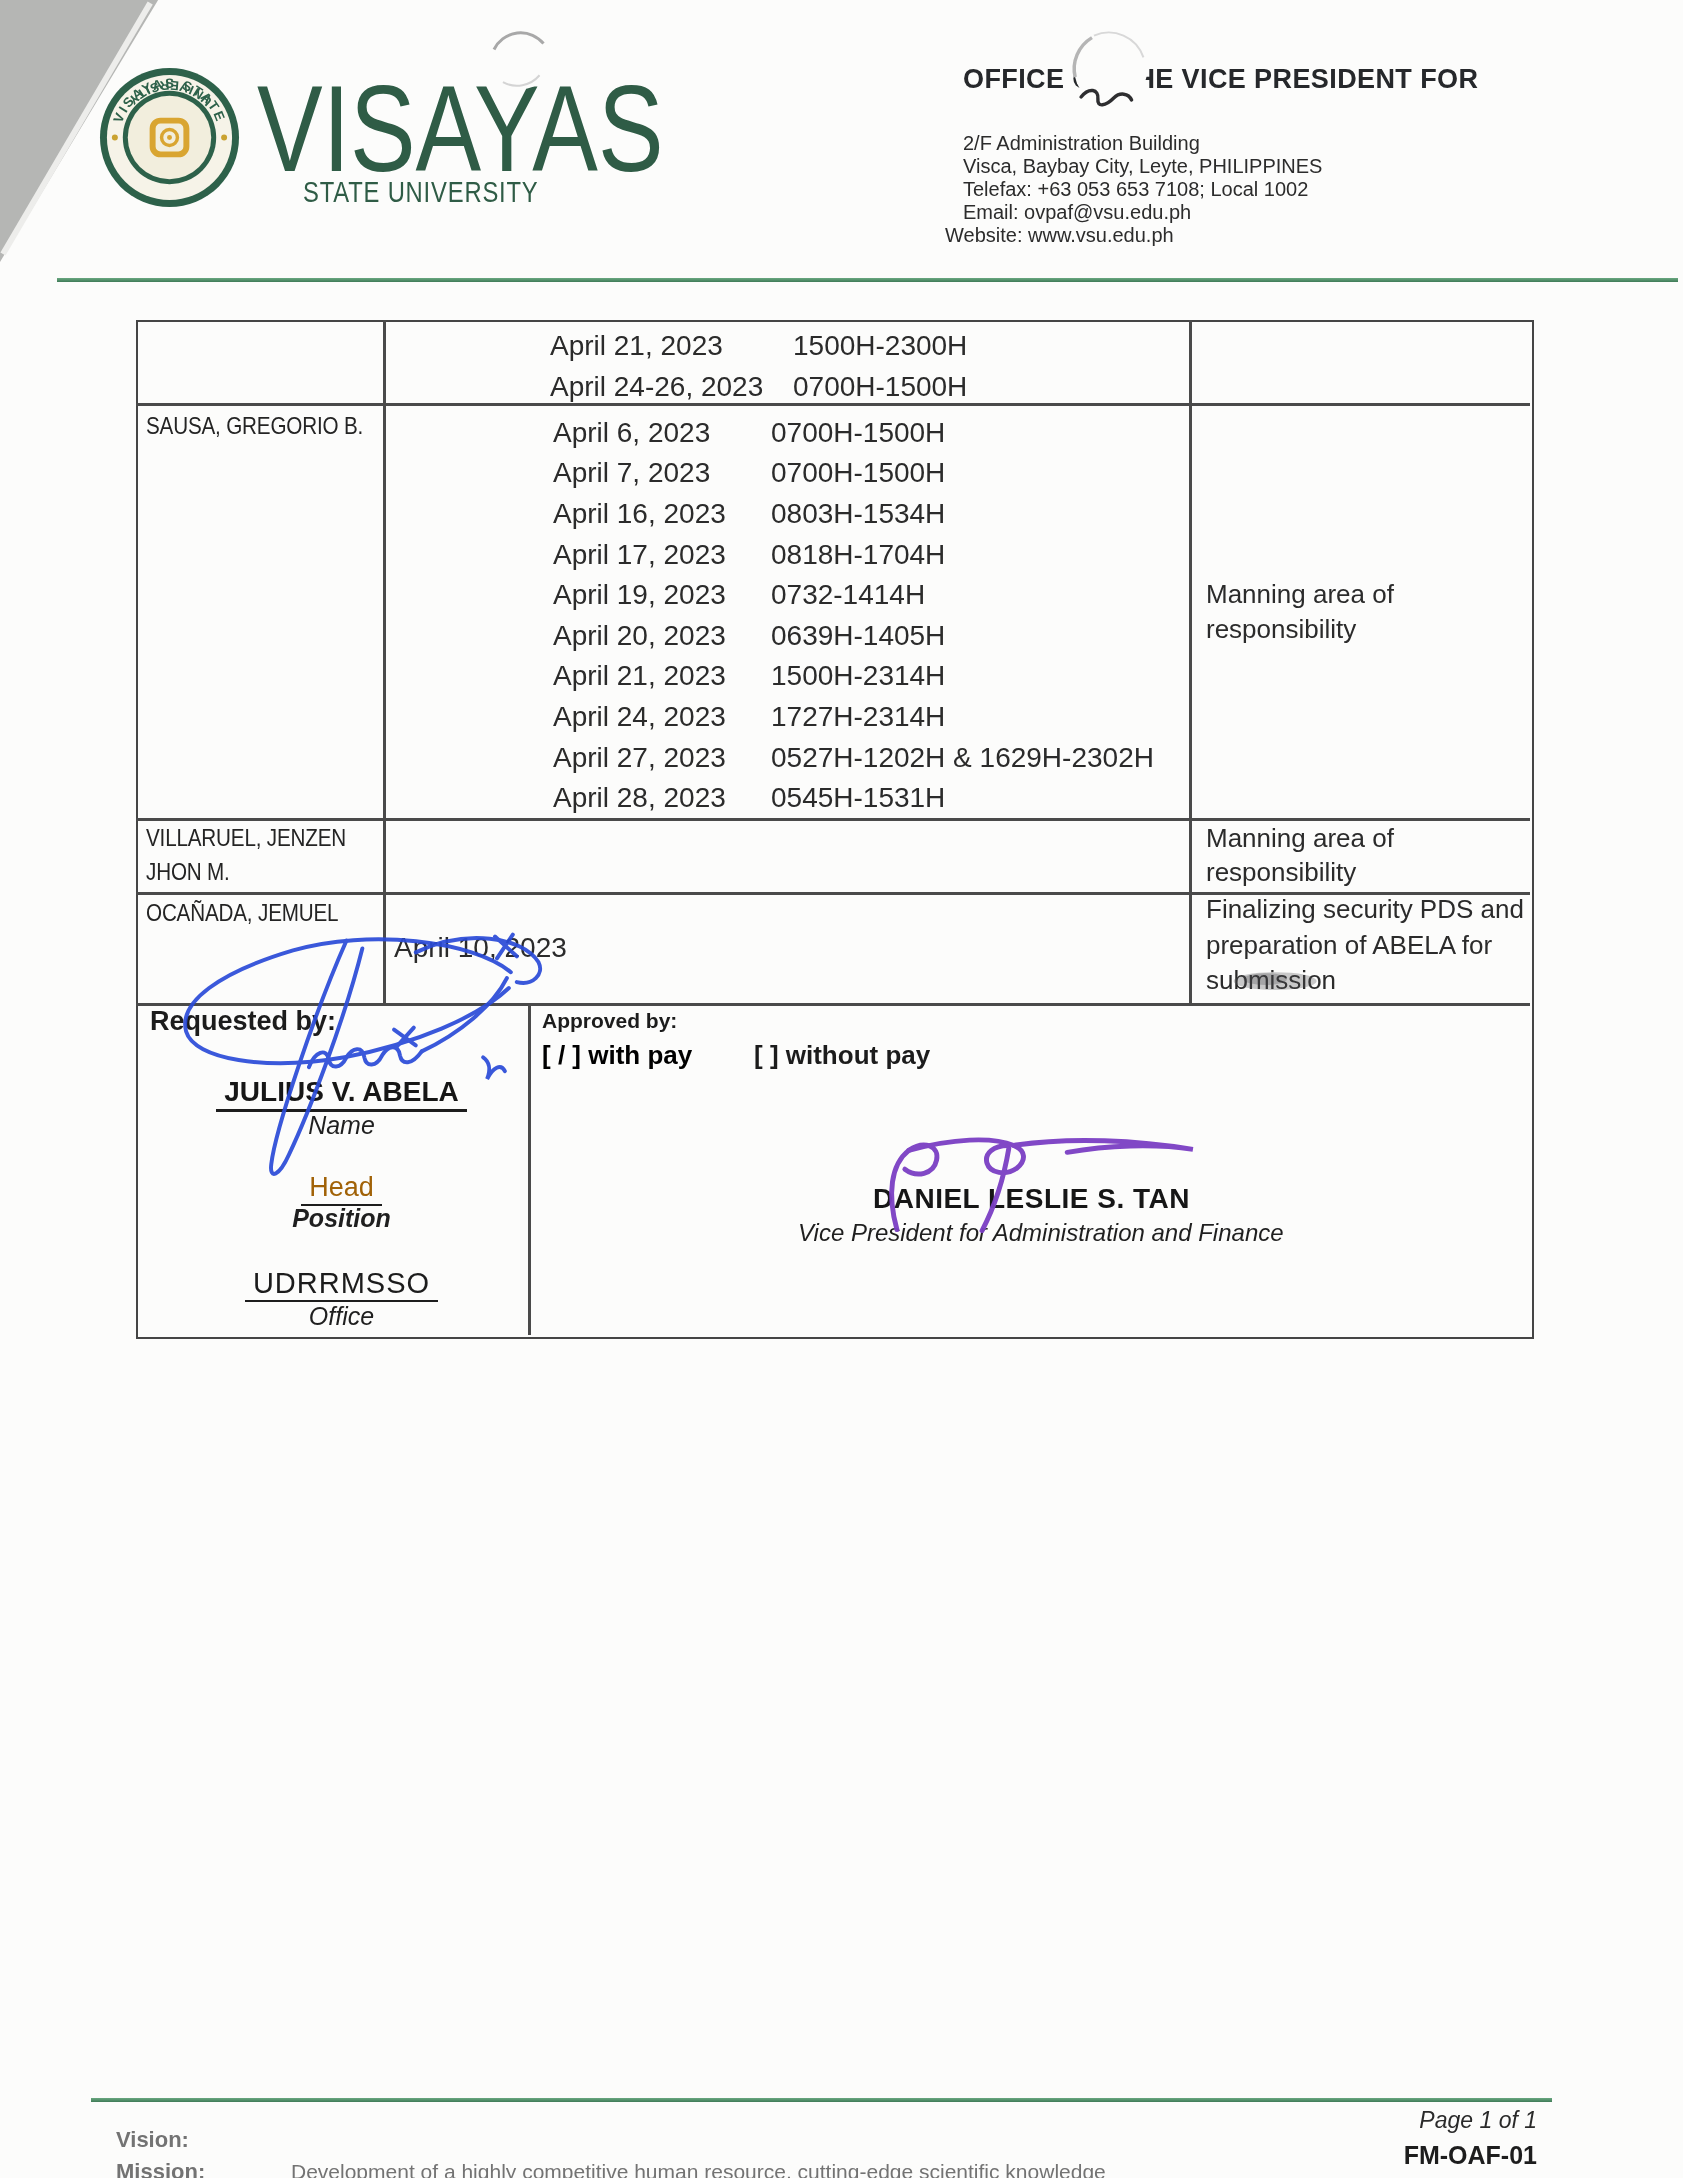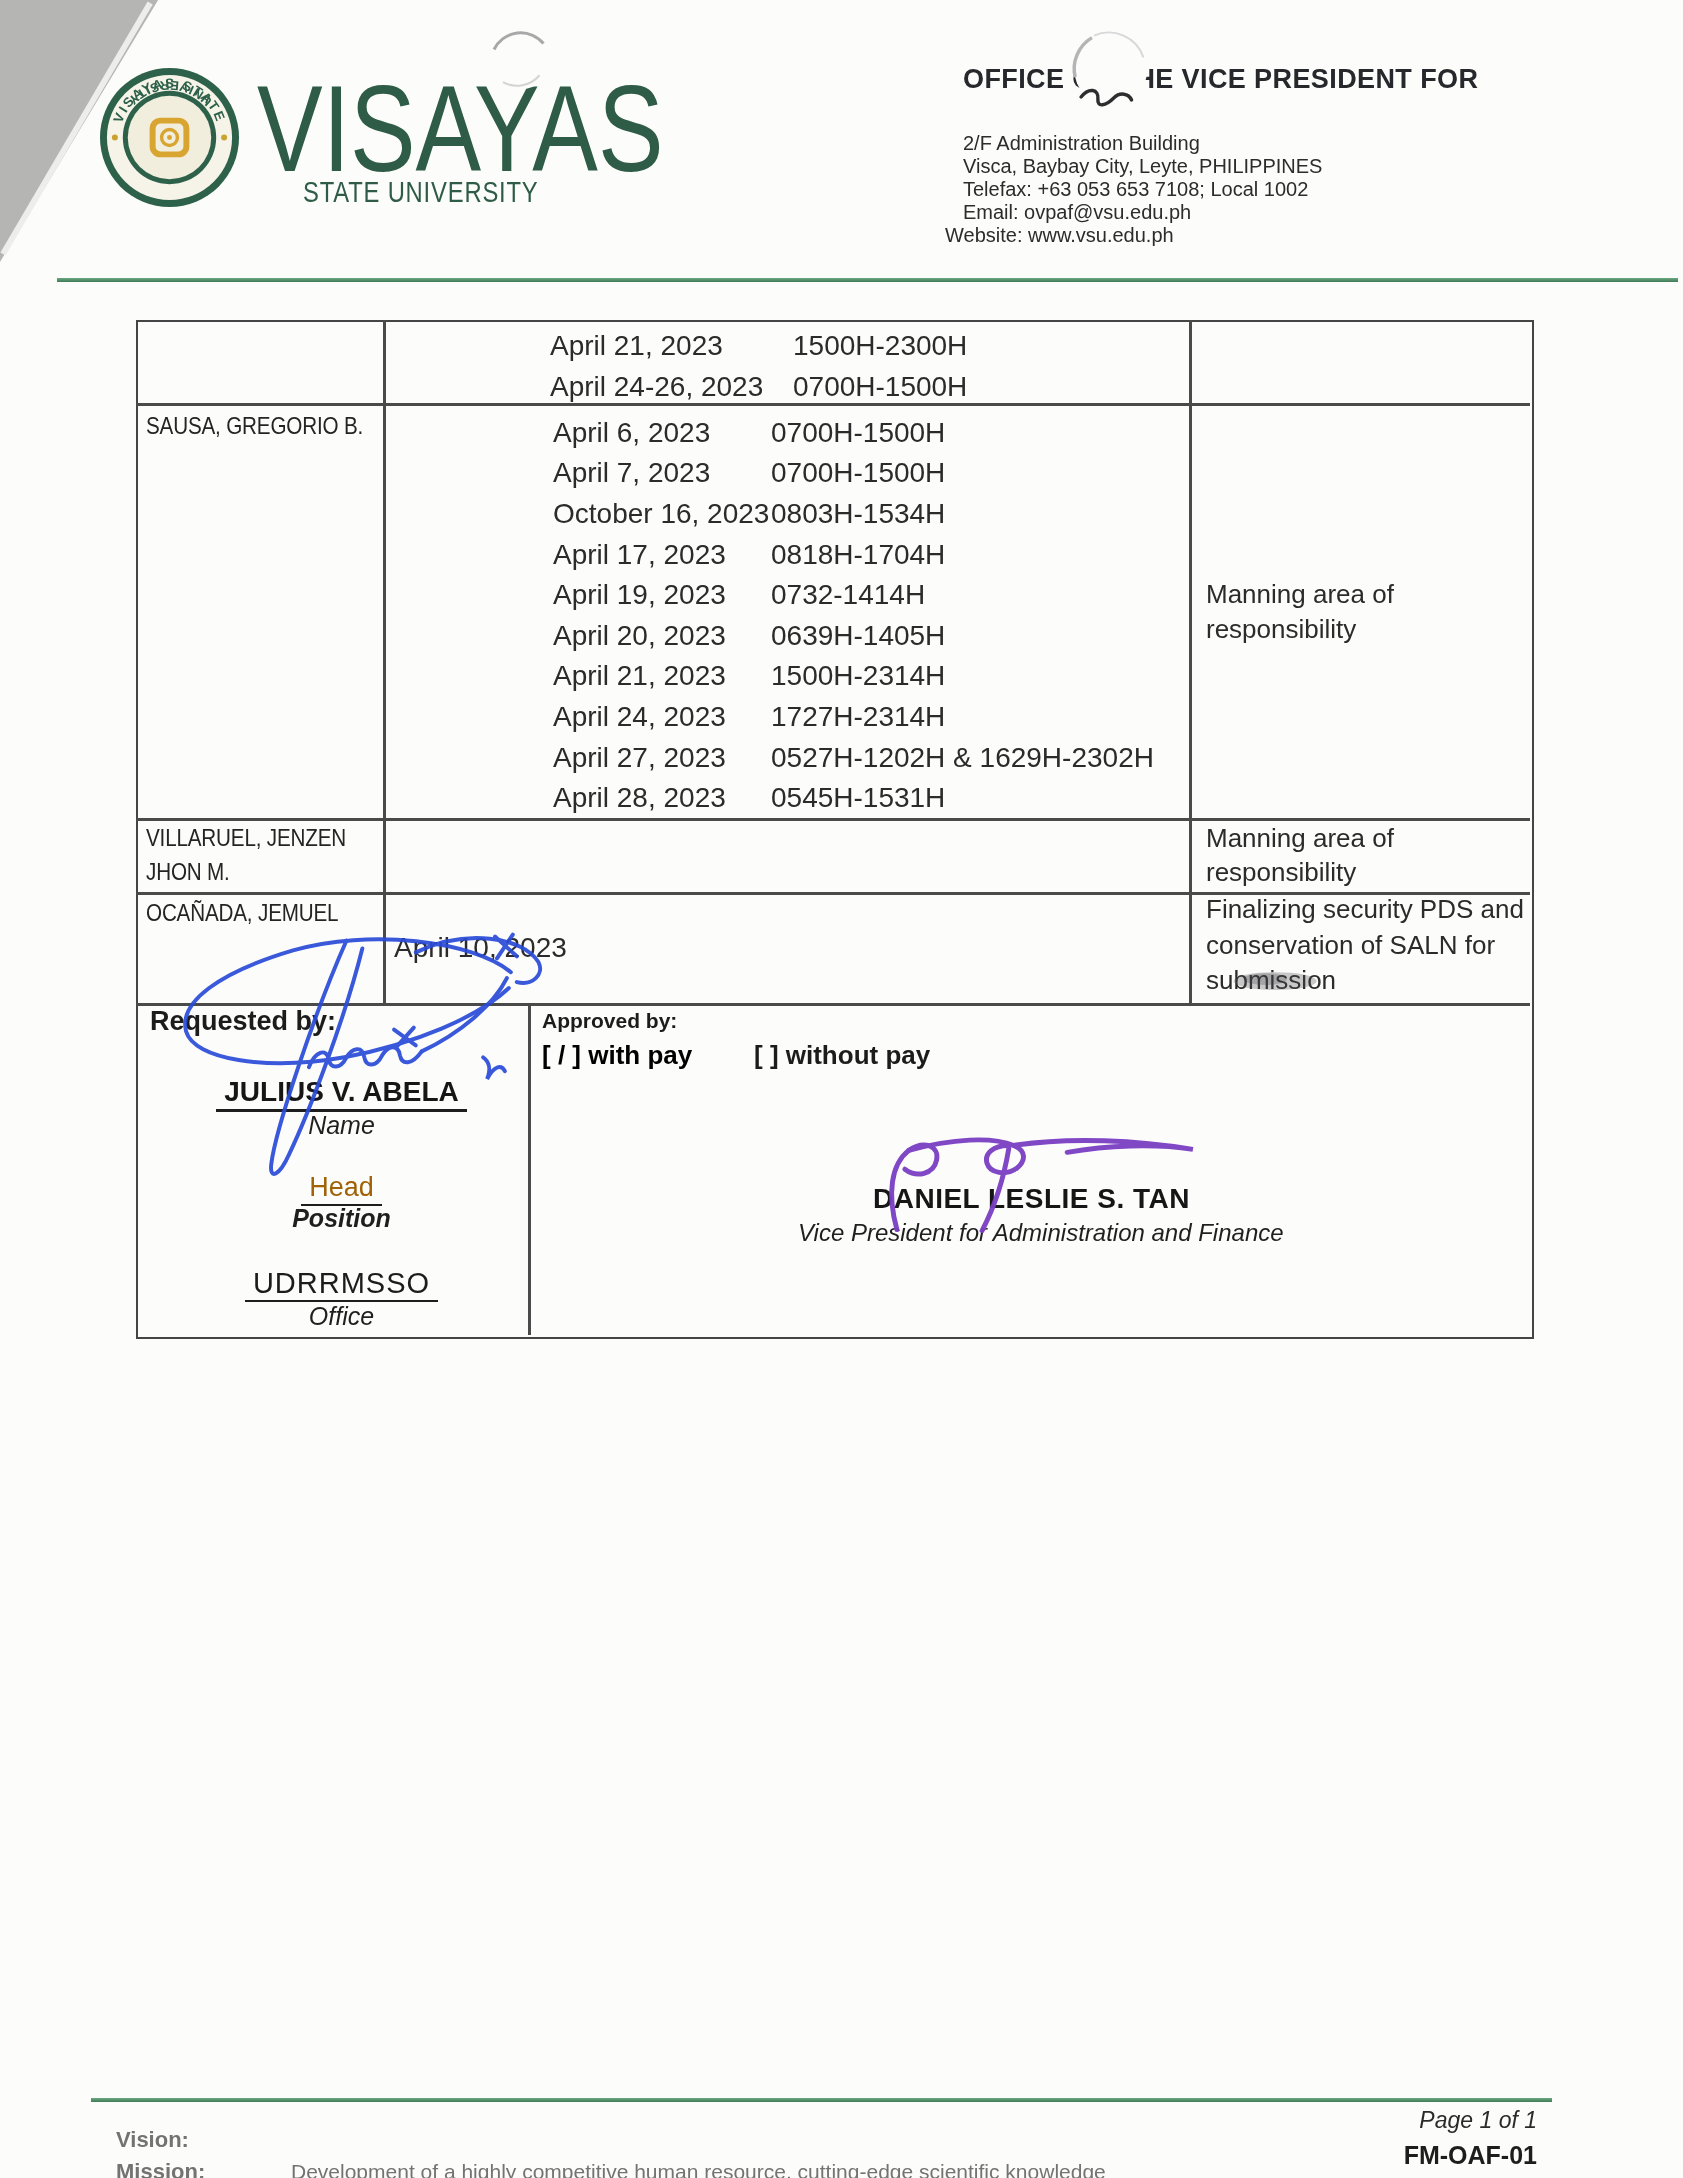--- a/index.html
+++ b/index.html
@@ -81,21 +81,21 @@
   <div class="abs t sched" style="left:550px;top:331px">April 21, 2023</div>
   <div class="abs t sched" style="left:793px;top:331px">1500H-2300H</div>
   <div class="abs t sched" style="left:550px;top:372px">April 24-26, 2023</div>
   <div class="abs t sched" style="left:793px;top:372px">0700H-1500H</div>
 
   <div class="abs t name" style="left:146px;top:411px">SAUSA, GREGORIO B.</div>
   <div class="abs t sched" style="left:553px;top:418px">April 6, 2023</div>
   <div class="abs t sched" style="left:771px;top:418px">0700H-1500H</div>
   <div class="abs t sched" style="left:553px;top:458px">April 7, 2023</div>
   <div class="abs t sched" style="left:771px;top:458px">0700H-1500H</div>
-  <div class="abs t sched" style="left:553px;top:499px">October 16, 2023</div>
+  <div class="abs t sched" style="left:553px;top:499px">April 16, 2023</div>
   <div class="abs t sched" style="left:771px;top:499px">0803H-1534H</div>
   <div class="abs t sched" style="left:553px;top:540px">April 17, 2023</div>
   <div class="abs t sched" style="left:771px;top:540px">0818H-1704H</div>
   <div class="abs t sched" style="left:553px;top:580px">April 19, 2023</div>
   <div class="abs t sched" style="left:771px;top:580px">0732-1414H</div>
   <div class="abs t sched" style="left:553px;top:621px">April 20, 2023</div>
   <div class="abs t sched" style="left:771px;top:621px">0639H-1405H</div>
   <div class="abs t sched" style="left:553px;top:661px">April 21, 2023</div>
   <div class="abs t sched" style="left:771px;top:661px">1500H-2314H</div>
   <div class="abs t sched" style="left:553px;top:702px">April 24, 2023</div>
@@ -108,21 +108,21 @@
   <div class="abs t rem" style="left:1206px;top:614px">responsibility</div>
 
   <div class="abs t name" style="left:146px;top:823px">VILLARUEL, JENZEN</div>
   <div class="abs t name" style="left:146px;top:857px">JHON M.</div>
   <div class="abs t rem" style="left:1206px;top:823px">Manning area of</div>
   <div class="abs t rem" style="left:1206px;top:857px">responsibility</div>
 
   <div class="abs t name" style="left:146px;top:898px">OCAÑADA, JEMUEL</div>
   <div class="abs t sched" style="left:394px;top:933px">April 10, 2023</div>
   <div class="abs t rem" style="left:1206px;top:894px">Finalizing security PDS and</div>
-  <div class="abs t rem" style="left:1206px;top:930px">conservation of SALN for</div>
+  <div class="abs t rem" style="left:1206px;top:930px">preparation of ABELA for</div>
   <div class="abs t rem" style="left:1206px;top:965px">submission</div>
 
   <div class="abs t b" style="left:150px;top:1006px;font-size:27px;color:#1c1c1c">Requested by:</div>
   <div class="abs ctr" style="left:203px;top:1077px;width:277px">
     <span class="t b u" style="font-size:28px;color:#161616">JULIUS V. ABELA</span>
   </div>
   <div class="abs ctr sig-cap" style="left:203px;top:1111px;width:277px">Name</div>
   <div class="abs ctr" style="left:203px;top:1172px;width:277px">
     <span class="t u" style="font-size:27px;border-bottom-width:2.5px;color:#a16207">Head</span>
   </div>

